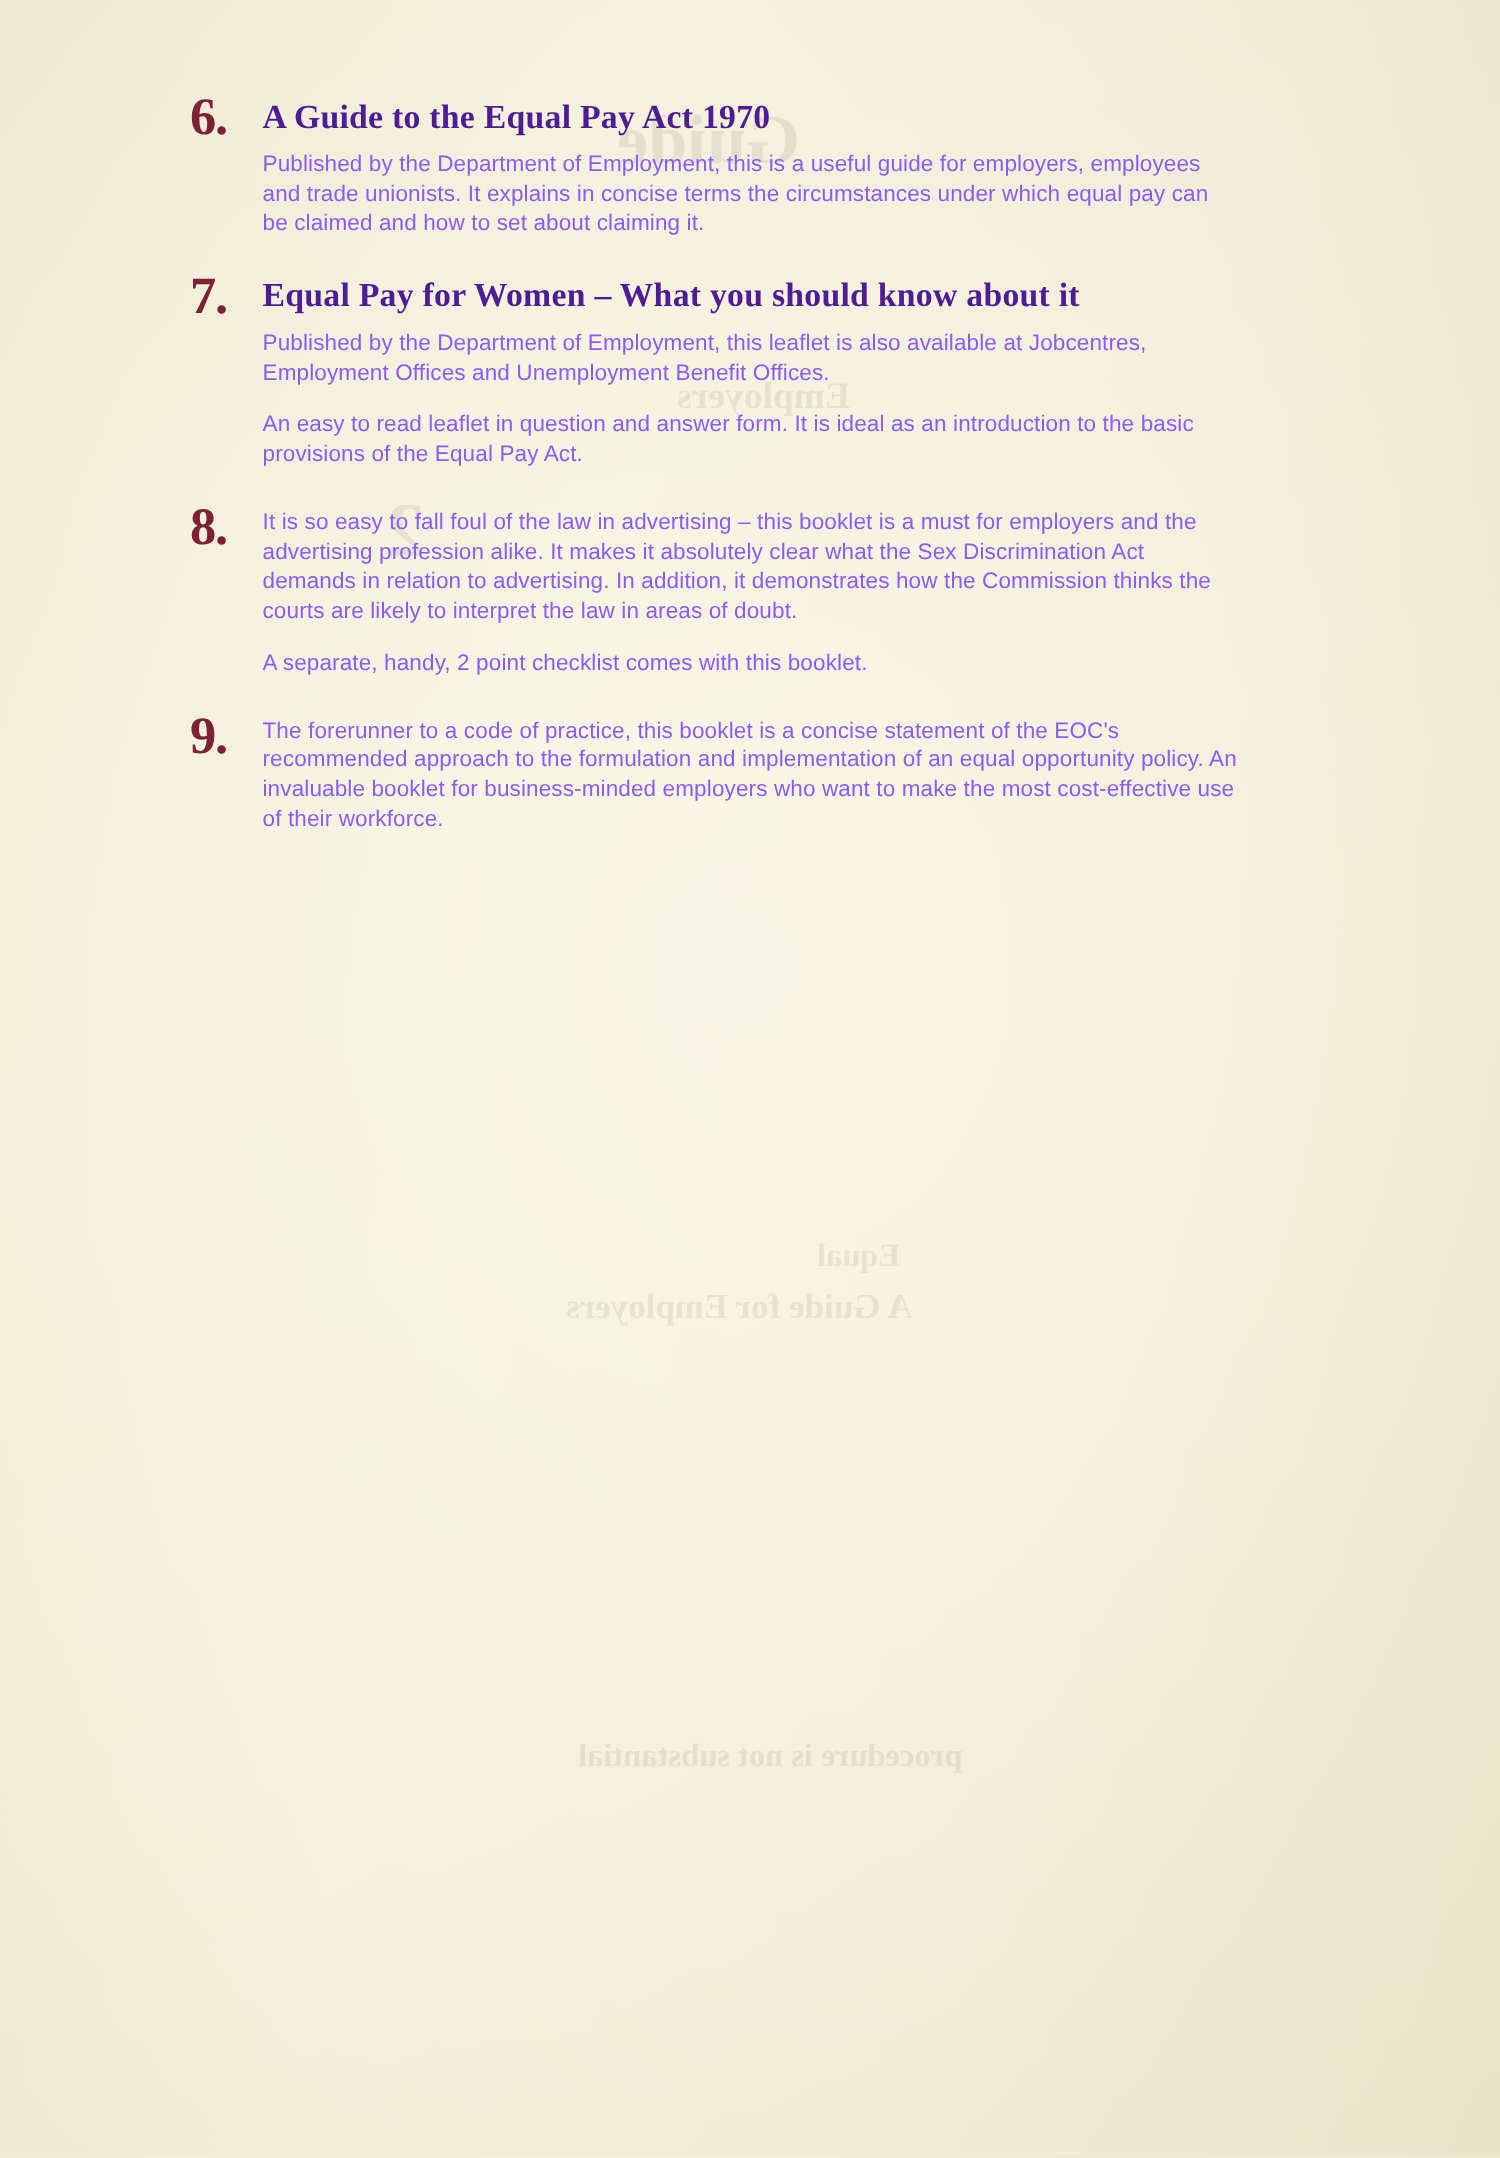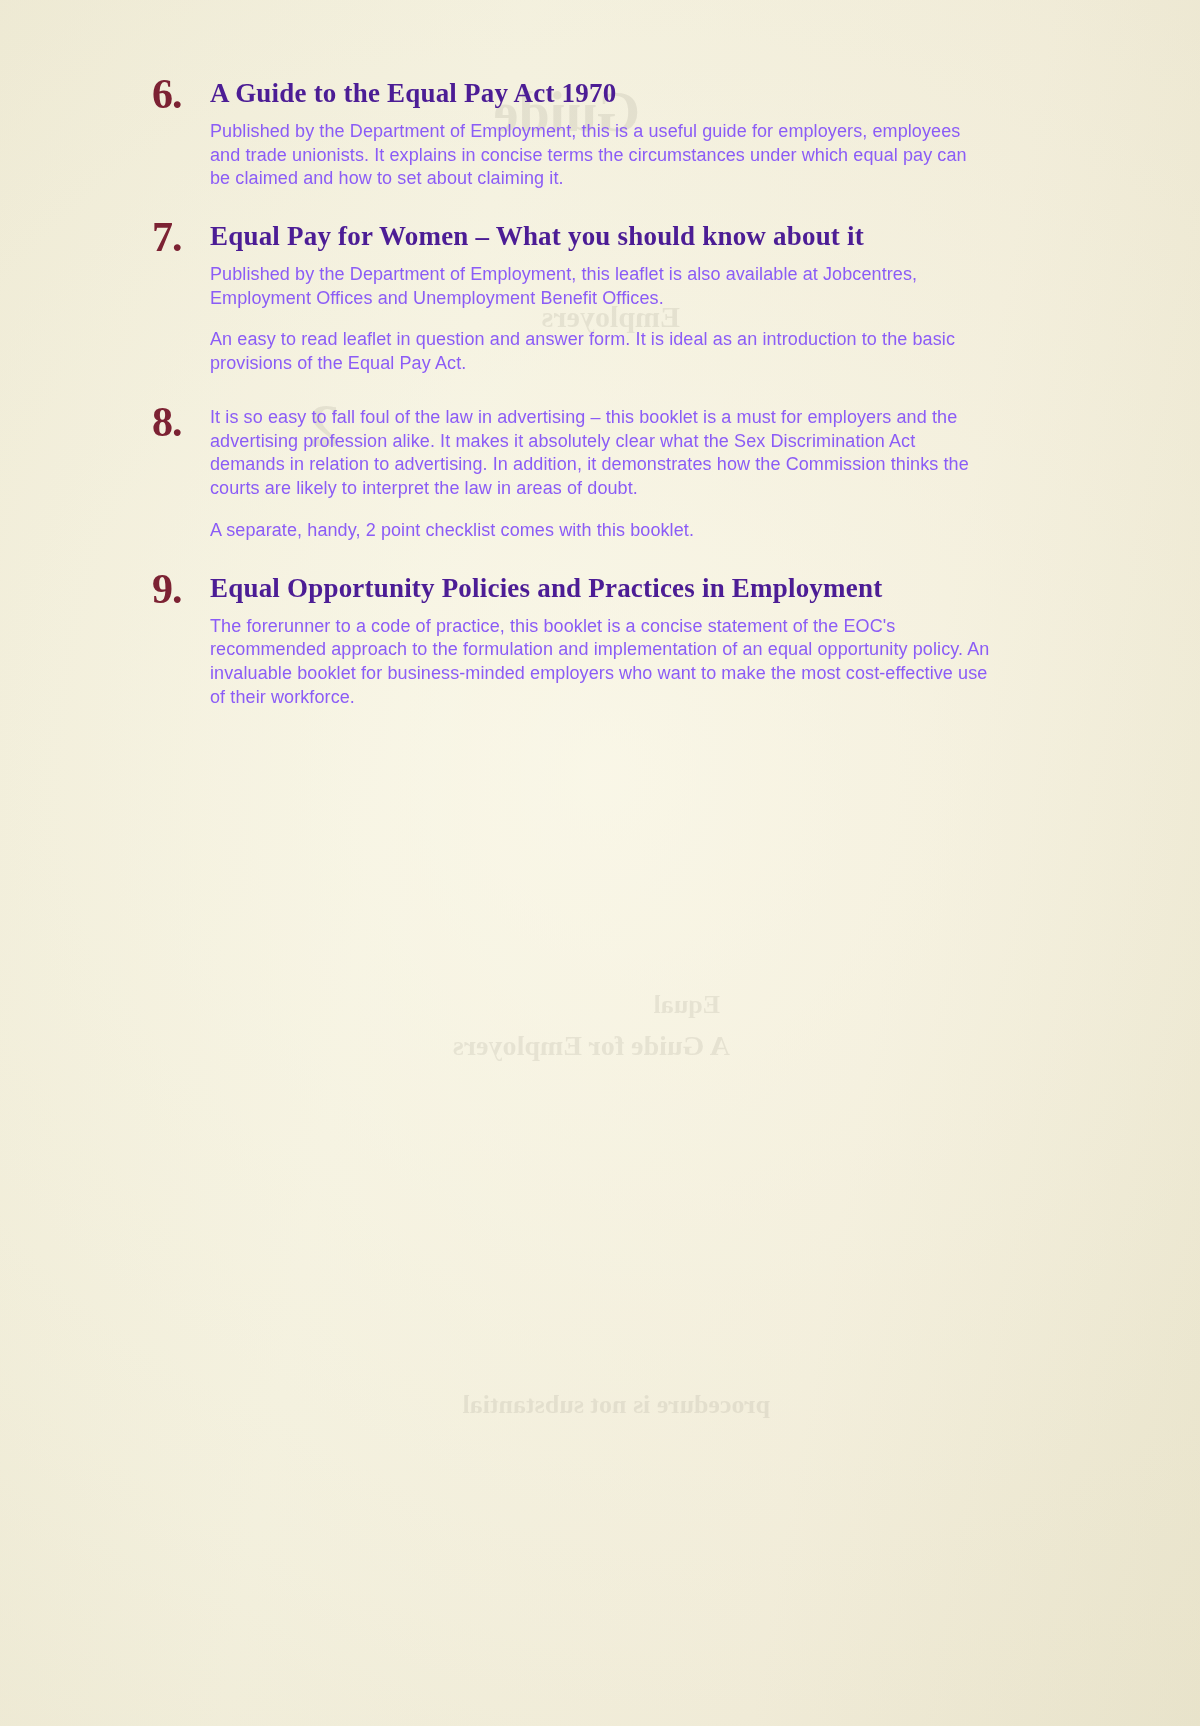--- a/index.html
+++ b/index.html
@@ -130,18 +130,17 @@
     <div class="num">8.</div>
     <div class="entry-body">
       <p class="para">It is so easy to fall foul of the law in advertising – this booklet is a must for employers and the advertising profession alike. It makes it absolutely clear what the Sex Discrimination Act demands in relation to advertising. In addition, it demonstrates how the Commission thinks the courts are likely to interpret the law in areas of doubt.</p>
       <p class="para">A separate, handy, 2 point checklist comes with this booklet.</p>
     </div>
   </div>
 
   <div class="entry">
     <div class="num">9.</div>
     <div class="entry-body">
-      <h2 class="title">Equal Opportunity Policies and Practices in Employment</h2>
       <p class="para">The forerunner to a code of practice, this booklet is a concise statement of the EOC's recommended approach to the formulation and implementation of an equal opportunity policy. An invaluable booklet for business-minded employers who want to make the most cost-effective use of their workforce.</p>
     </div>
   </div>
 
 </div>
 
 </body></html>

